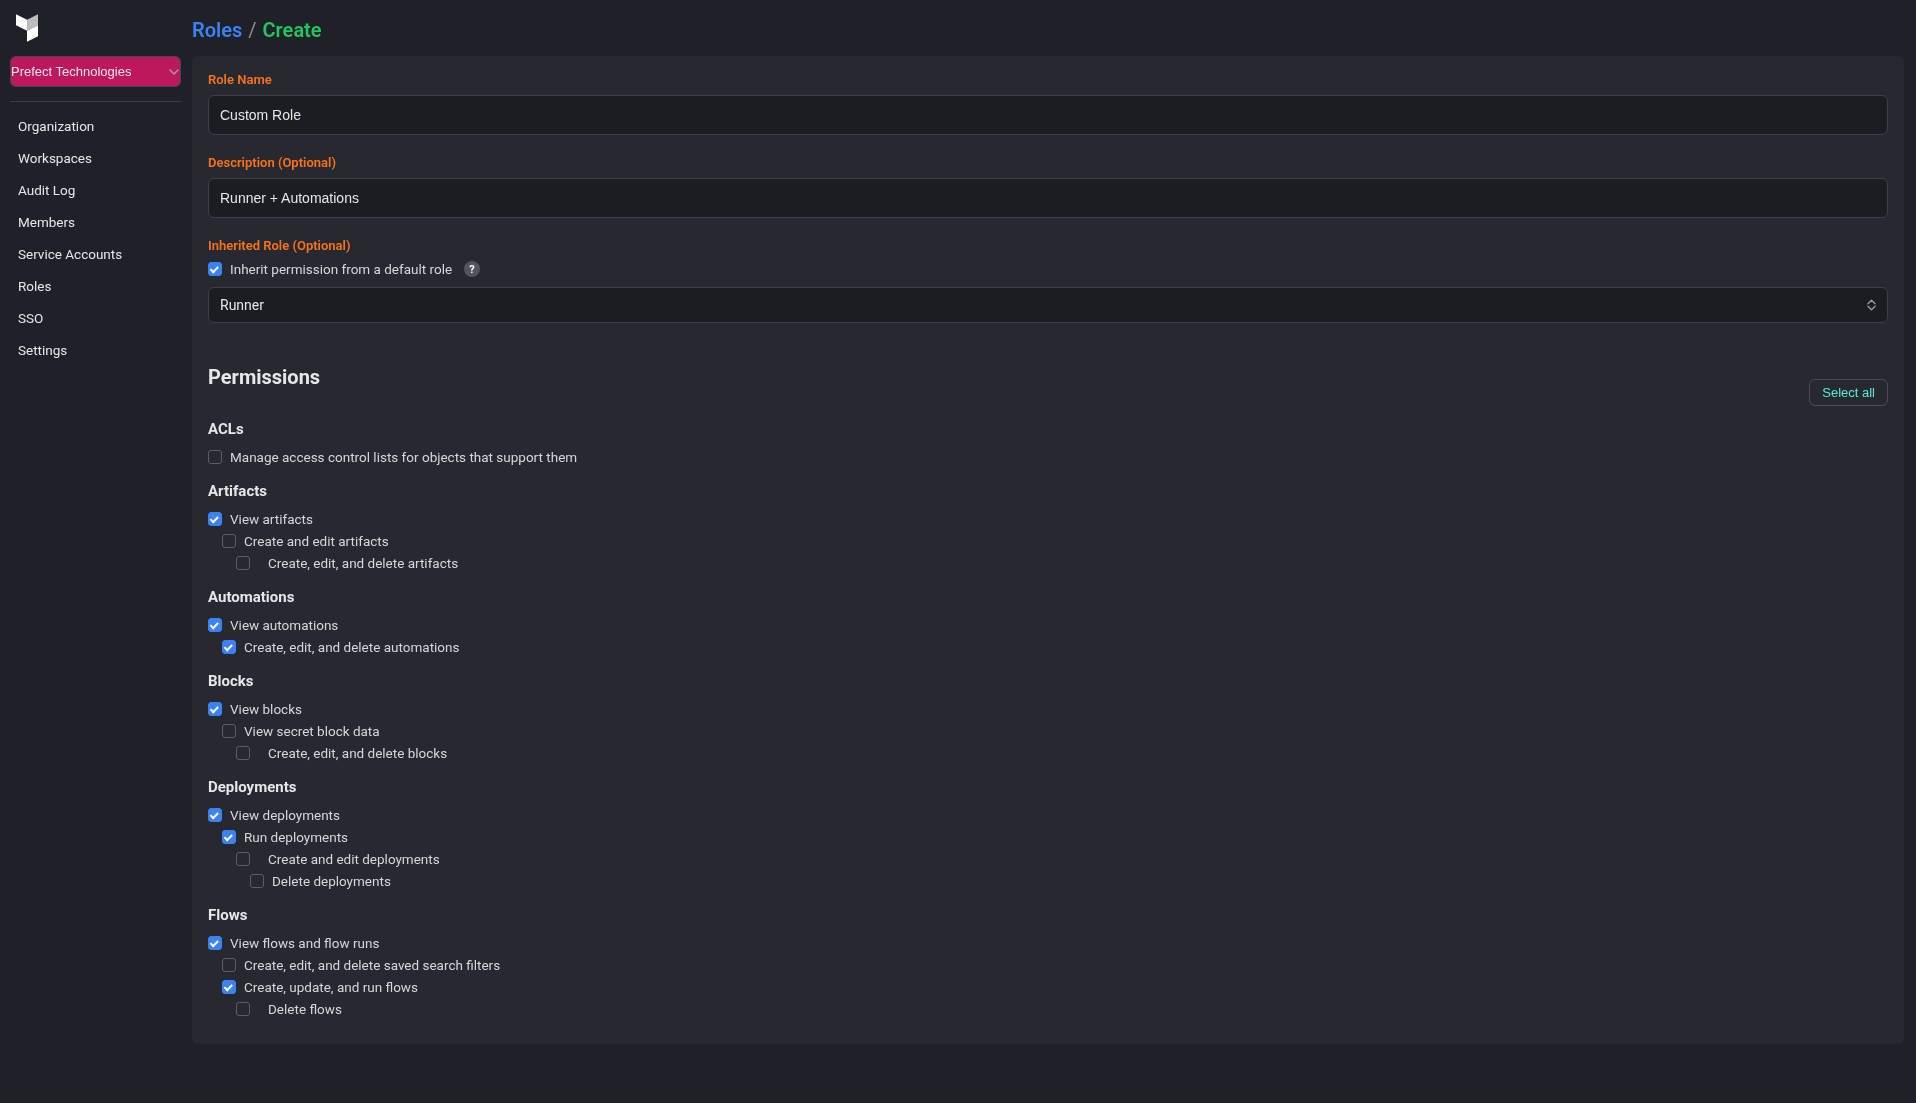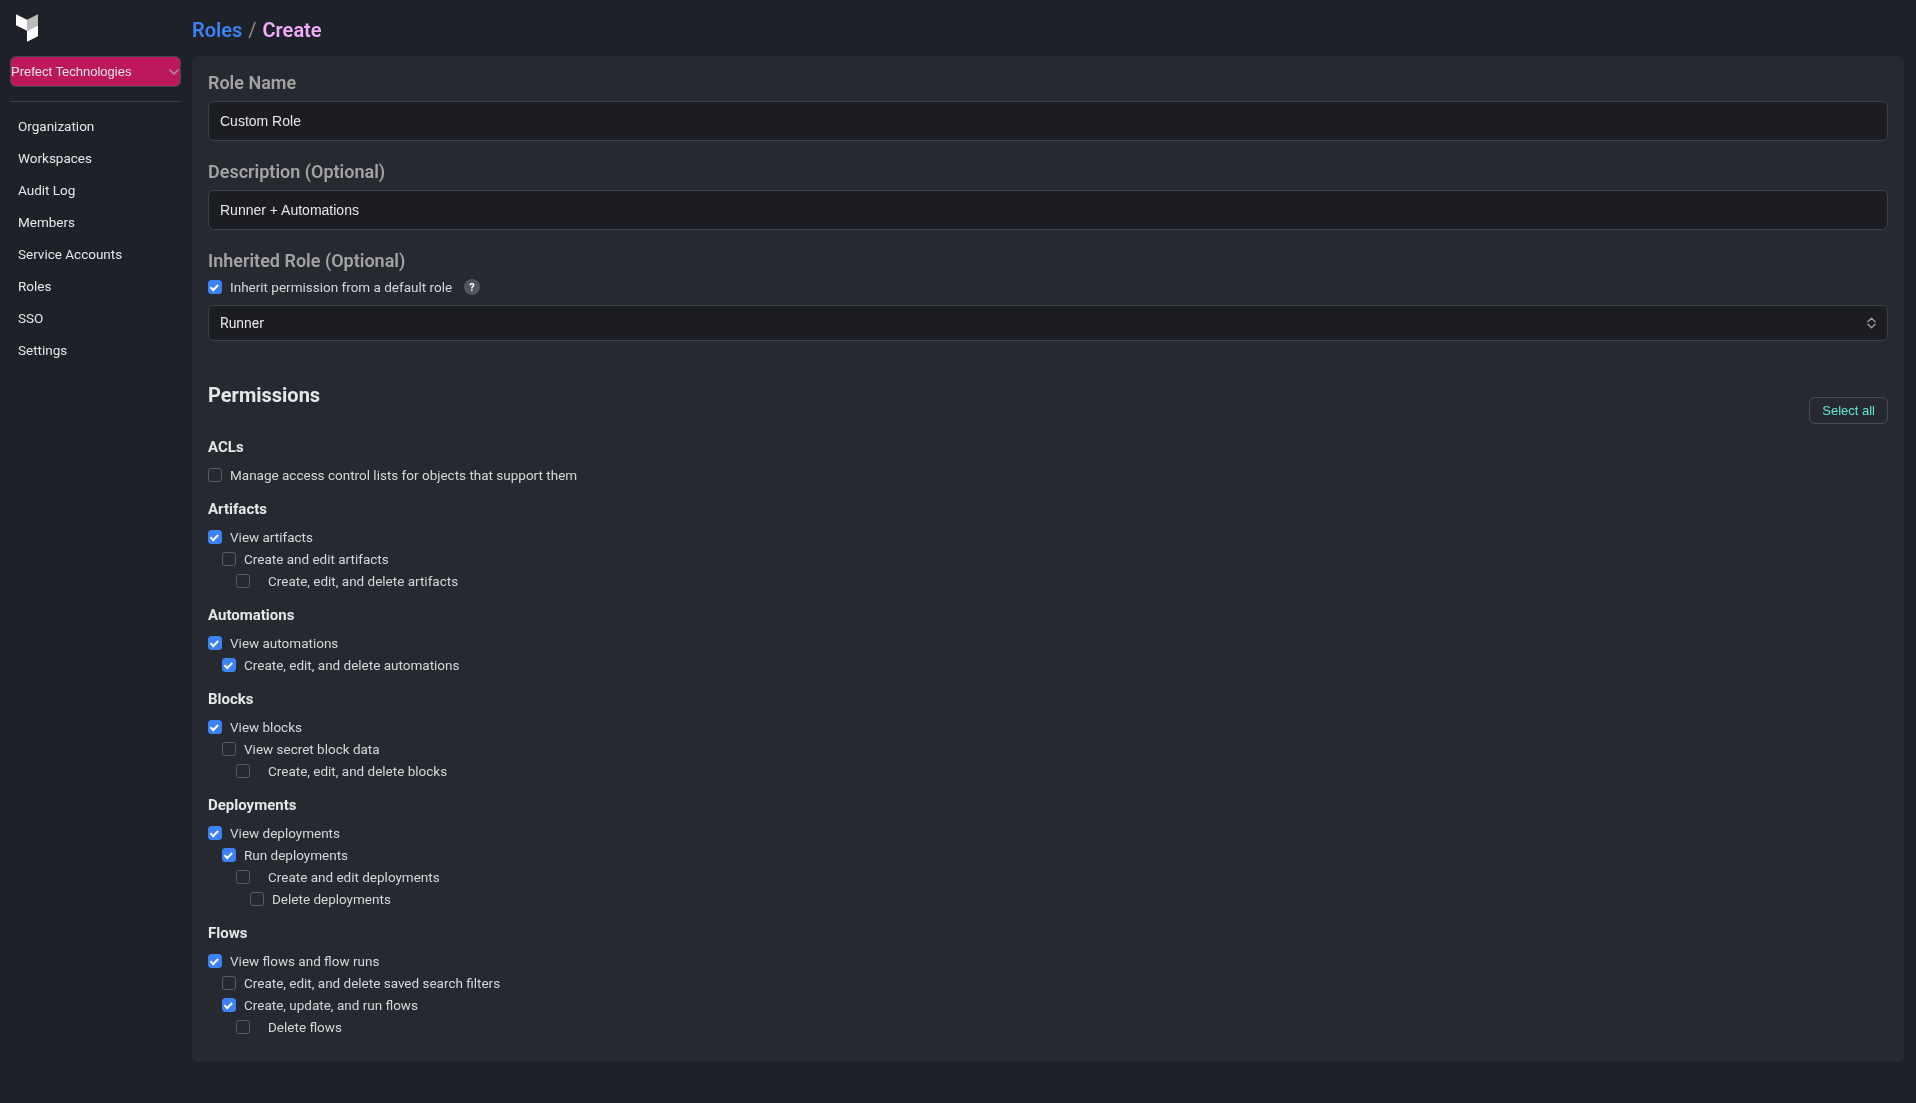--- a/index.html
+++ b/index.html
@@ -54,31 +54,31 @@
   }
   .breadcrumb-row {
     padding: 18px 0 14px 0;
     display:flex;
     align-items:baseline;
     font-size: 20px;
     font-weight:600;
   }
   .breadcrumb-link { color:#3b82f6; cursor:pointer; }
   .breadcrumb-sep { color:#8a8d93; margin:0 6px; font-weight:400; }
-  .breadcrumb-current { color:#f0abfc; }
+  .breadcrumb-current { color:#22c55e; }
   .content-panel {
     background:#26292f;
     border-radius:6px;
     padding:16px 16px 24px 16px;
     margin-right:12px;
   }
   .form-label {
-    font-size:18px;
+    font-size:13px;
     font-weight:600;
-    color:#a3a3a3;
+    color:#f97316;
     margin-bottom:8px;
     display:block;
   }
   .form-input {
     width:100%;
     background:#1b1d22;
     border:1px solid #3e4148;
     border-radius:6px;
     padding:11px 11px;
     color:#e6e7e9;

